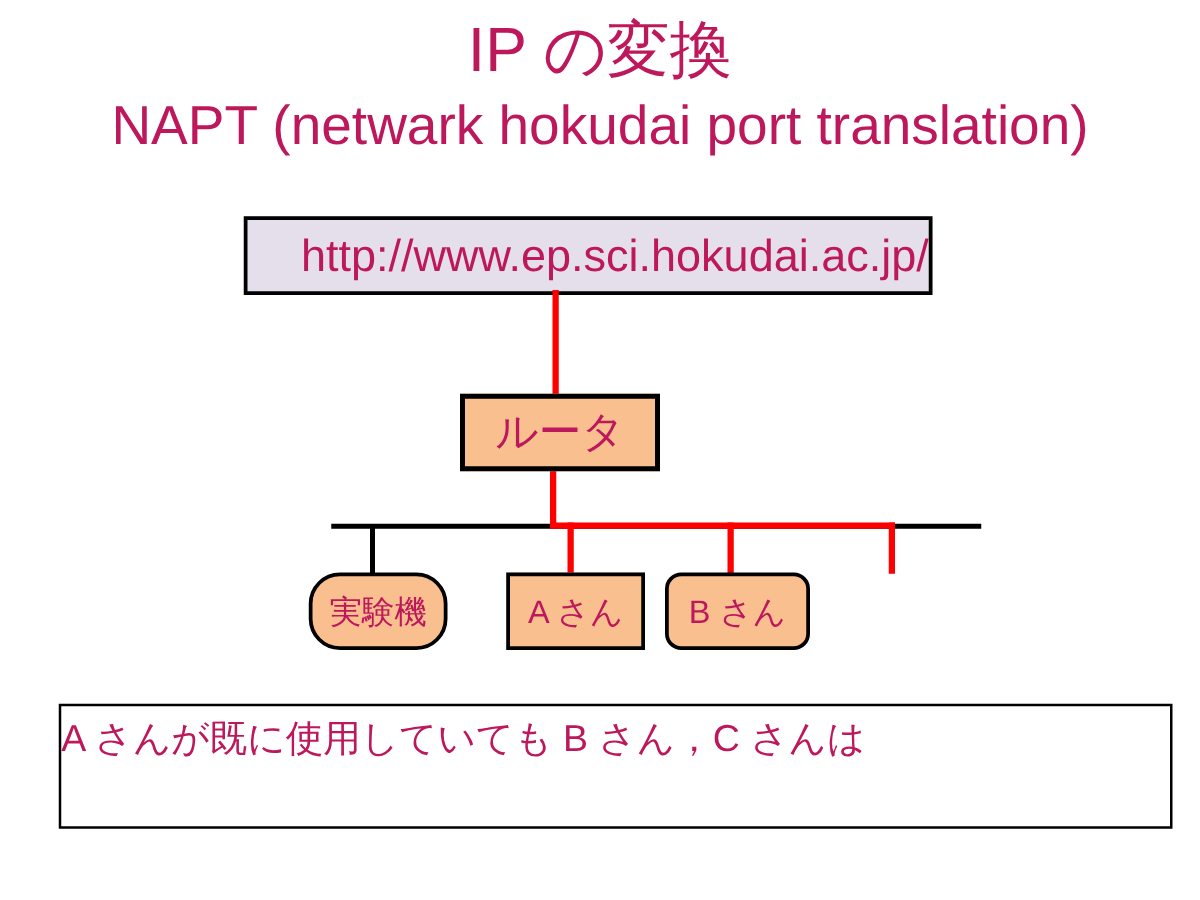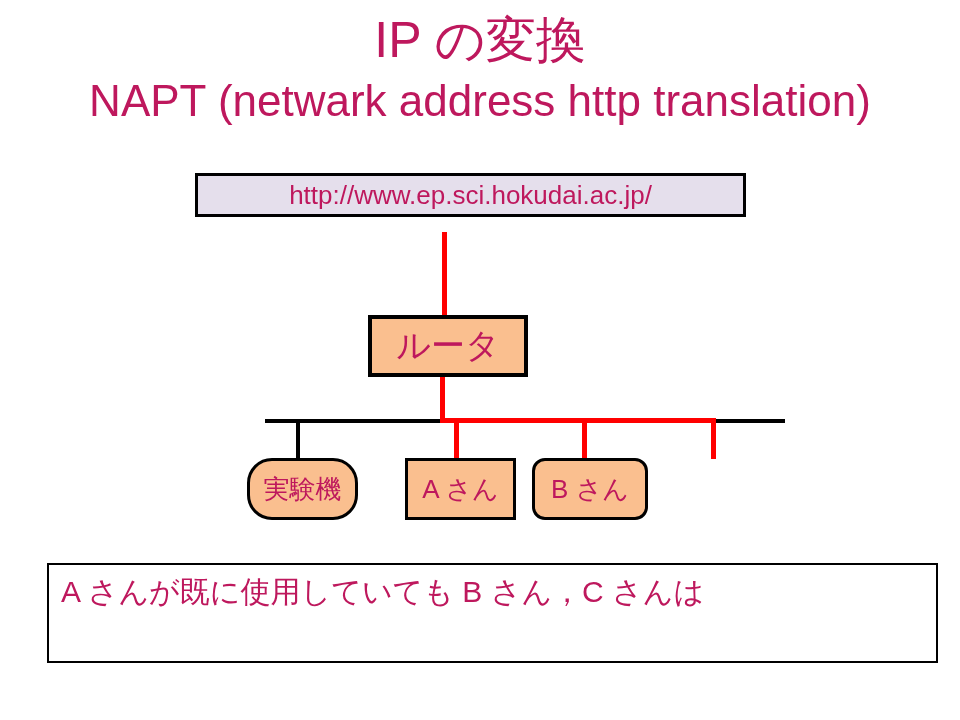--- a/index.html
+++ b/index.html
@@ -32,24 +32,25 @@
   }
   .box {
     position: absolute;
     box-sizing: border-box;
     display: flex;
     align-items: center;
     justify-content: center;
     white-space: nowrap;
   }
   .url-box {
-    left: 195px; top: 173px; width: 551px; height: 44px;
+    left: 195px; top: 173px; width: 551px; height: 63px;
     background: var(--lavender, #E5DFEC);
     border: 3px solid var(--black, #000);
-    font-size: 26px;
+    font-size: 36px;
+    justify-content: flex-end;
   }
   .router-box {
     left: 368px; top: 315px; width: 160px; height: 62px;
     background: var(--orange, #FABF8F);
     border: 4px solid var(--black, #000);
     font-size: 34px;
   }
   .client-box {
     top: 458px; height: 62px;
     background: var(--orange, #FABF8F);
@@ -72,31 +73,31 @@
   .drop-b            { left: 582px; top: 418px; width: 5px;  height: 41px; }
   .drop-c            { left: 711px; top: 418px; width: 5px;  height: 41px; }
   .note-box {
     position: absolute;
     box-sizing: border-box;
     left: 47px; top: 563px; width: 891px; height: 100px;
     background: #fff;
     border: 2px solid var(--black, #000);
     font-size: 30px;
     line-height: 42px;
-    padding: 6px 8px 0 12px;
+    padding: 6px 8px 0 0;
     white-space: nowrap;
   }
 </style>
 </head>
 <body>
 
 <div class="slide">
 
   <div class="title-line">IP の変換</div>
-  <div class="subtitle-line">NAPT (netwark address http translation)</div>
+  <div class="subtitle-line">NAPT (netwark hokudai port translation)</div>
 
   <div class="box url-box">
     <span>http://www.ep.sci.hokudai.ac.jp/</span>
   </div>
 
   <div class="line black-line bus-line"></div>
   <div class="line black-line drop-jikkenki"></div>
 
   <div class="line red-line link-url-router"></div>
   <div class="line red-line link-router-bus"></div>

